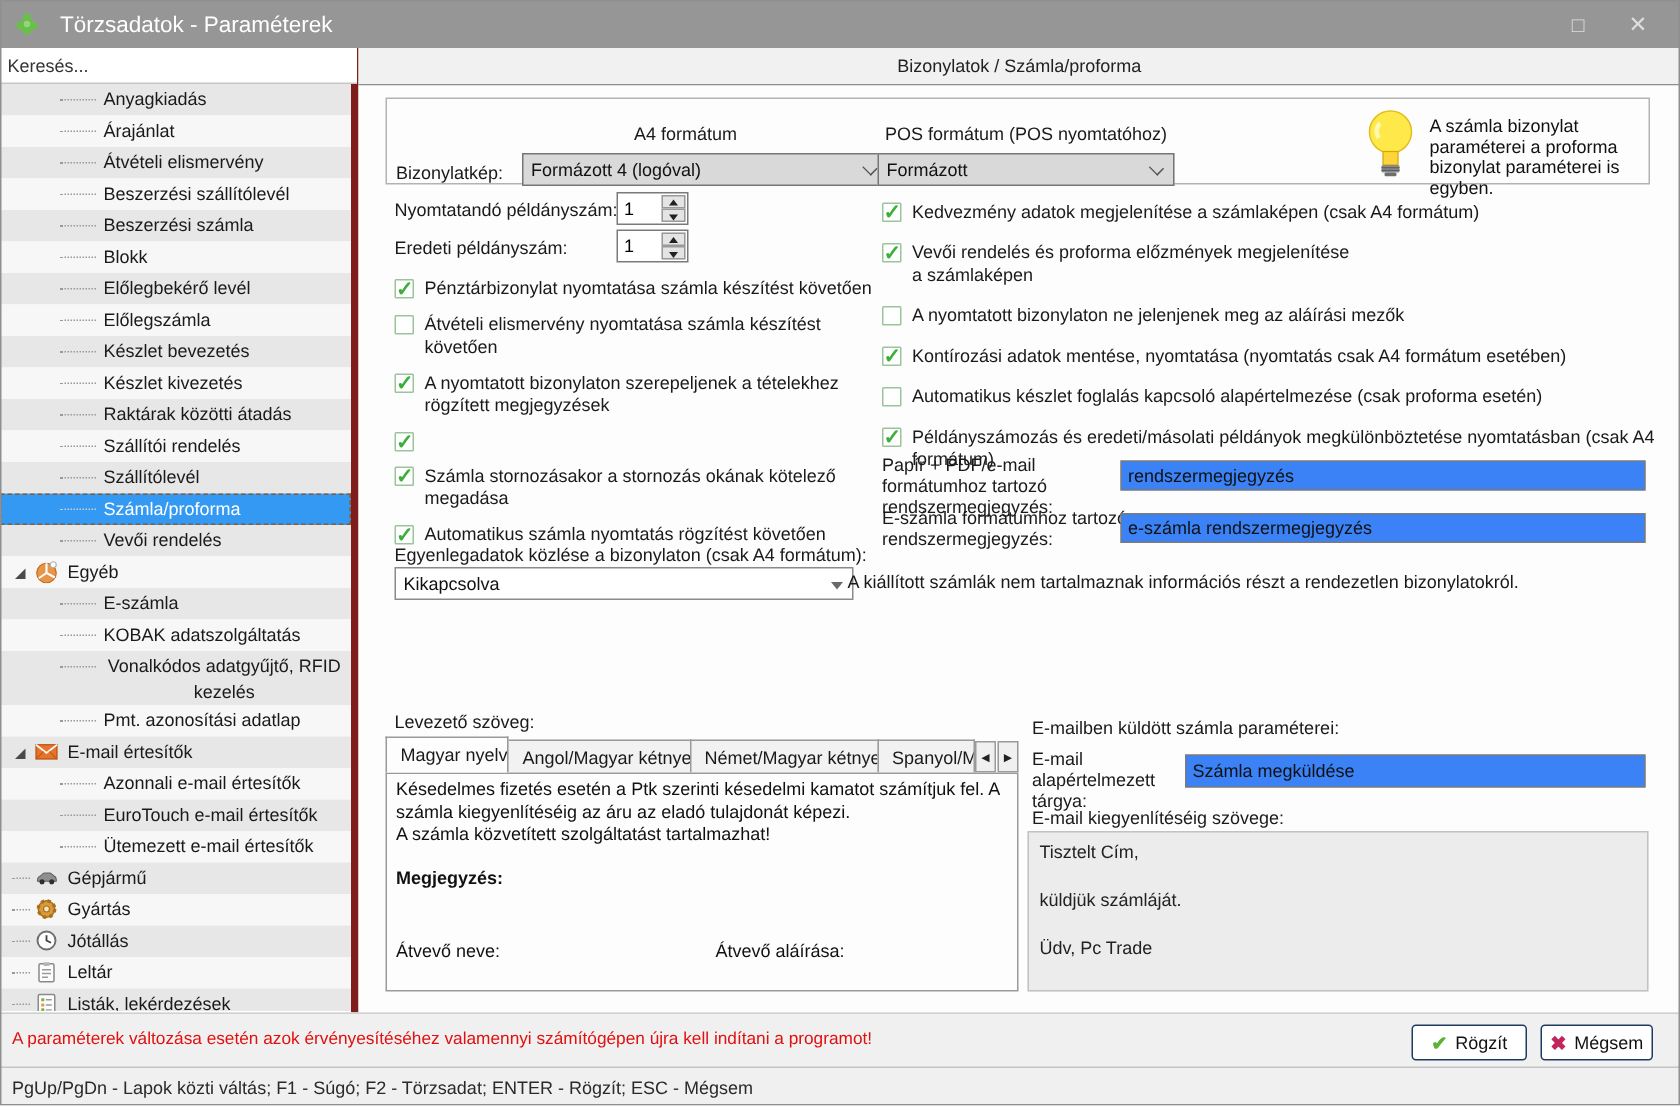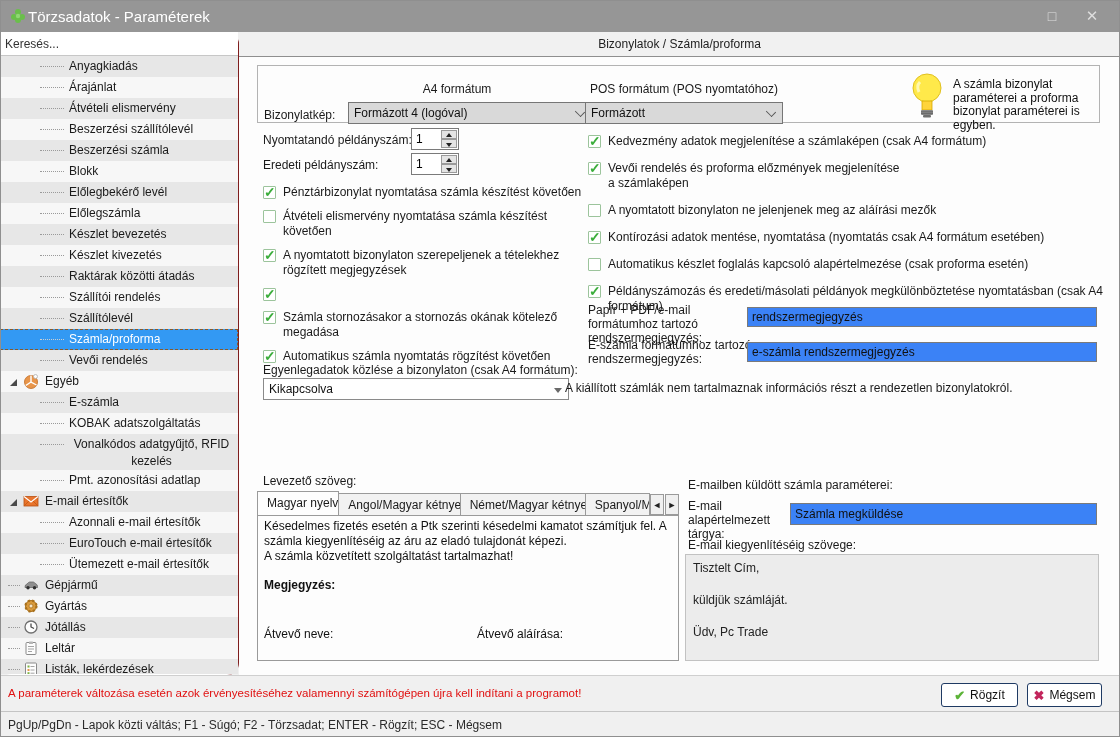--- a/index.html
+++ b/index.html
@@ -4,27 +4,27 @@
 <style>
   * { margin:0; padding:0; box-sizing:border-box; }
   html,body { width:1120px; height:737px; overflow:hidden; }
   body { font-family:"Liberation Sans", sans-serif; background:#f0f0f0; position:relative; }
   #app { position:absolute; inset:0; width:1120px; height:737px; background:#f0f0f0; }
   .frame { position:absolute; inset:0; border:1px solid #8f8f8f; pointer-events:none; z-index:50; }
 
   
   .titlebar { position:absolute; left:0; top:0; width:1120px; height:32px; background:#969696; display:flex; align-items:center; }
   .titlebar .appicon { margin-left:10px; width:16px; height:16px; }
-  .titlebar .title { color:#fff; font-size:15px; margin-left:2px; }
+  .titlebar .title { color:#fff; font-size:15px; margin-left:14px; }
   .wctrl { position:absolute; top:0; height:32px; width:40px; display:flex; align-items:center; justify-content:center; color:#dedede; font-size:14px; }
   .wctrl.max { right:48px; }
   .wctrl.close { right:8px; font-size:15px; }
 
   
-  .sidebar { position:absolute; left:0; top:32px; width:239px; height:643px; background:#fff; border-right:1px solid #7f1d1d;border-radius:12px; }
+  .sidebar { position:absolute; left:0; top:32px; width:239px; height:643px; background:#fff; border-right:5px solid #7f1d1d; }
   .search { width:238px; height:24px; border:none; border-bottom:1px solid #c7c7c7; padding:0 5px; font-size:12px; font-family:"Liberation Sans",sans-serif; color:#222; outline:none; background:#fff; }
   .search::placeholder { color:#333; opacity:1; }
   #tree { height:618px; overflow:hidden; }
   .trow { min-height:21px; display:flex; align-items:flex-start; font-size:12px; color:#1a1a1a; cursor:default;text-align:center; }
   .trow:nth-child(odd) { background:#e7e7e7; }
   .trow:nth-child(even) { background:#f7f7f7; }
   .trow .tlabel { line-height:17px; padding-top:2px; padding-right:4px; }
   .trow.child { padding-left:40px; }
   .trow.child .conn { width:24px; border-top:1px dotted #9a9a9a; margin-top:10px; margin-right:5px; flex:0 0 auto; }
   .trow.parent { padding-left:8px; }

